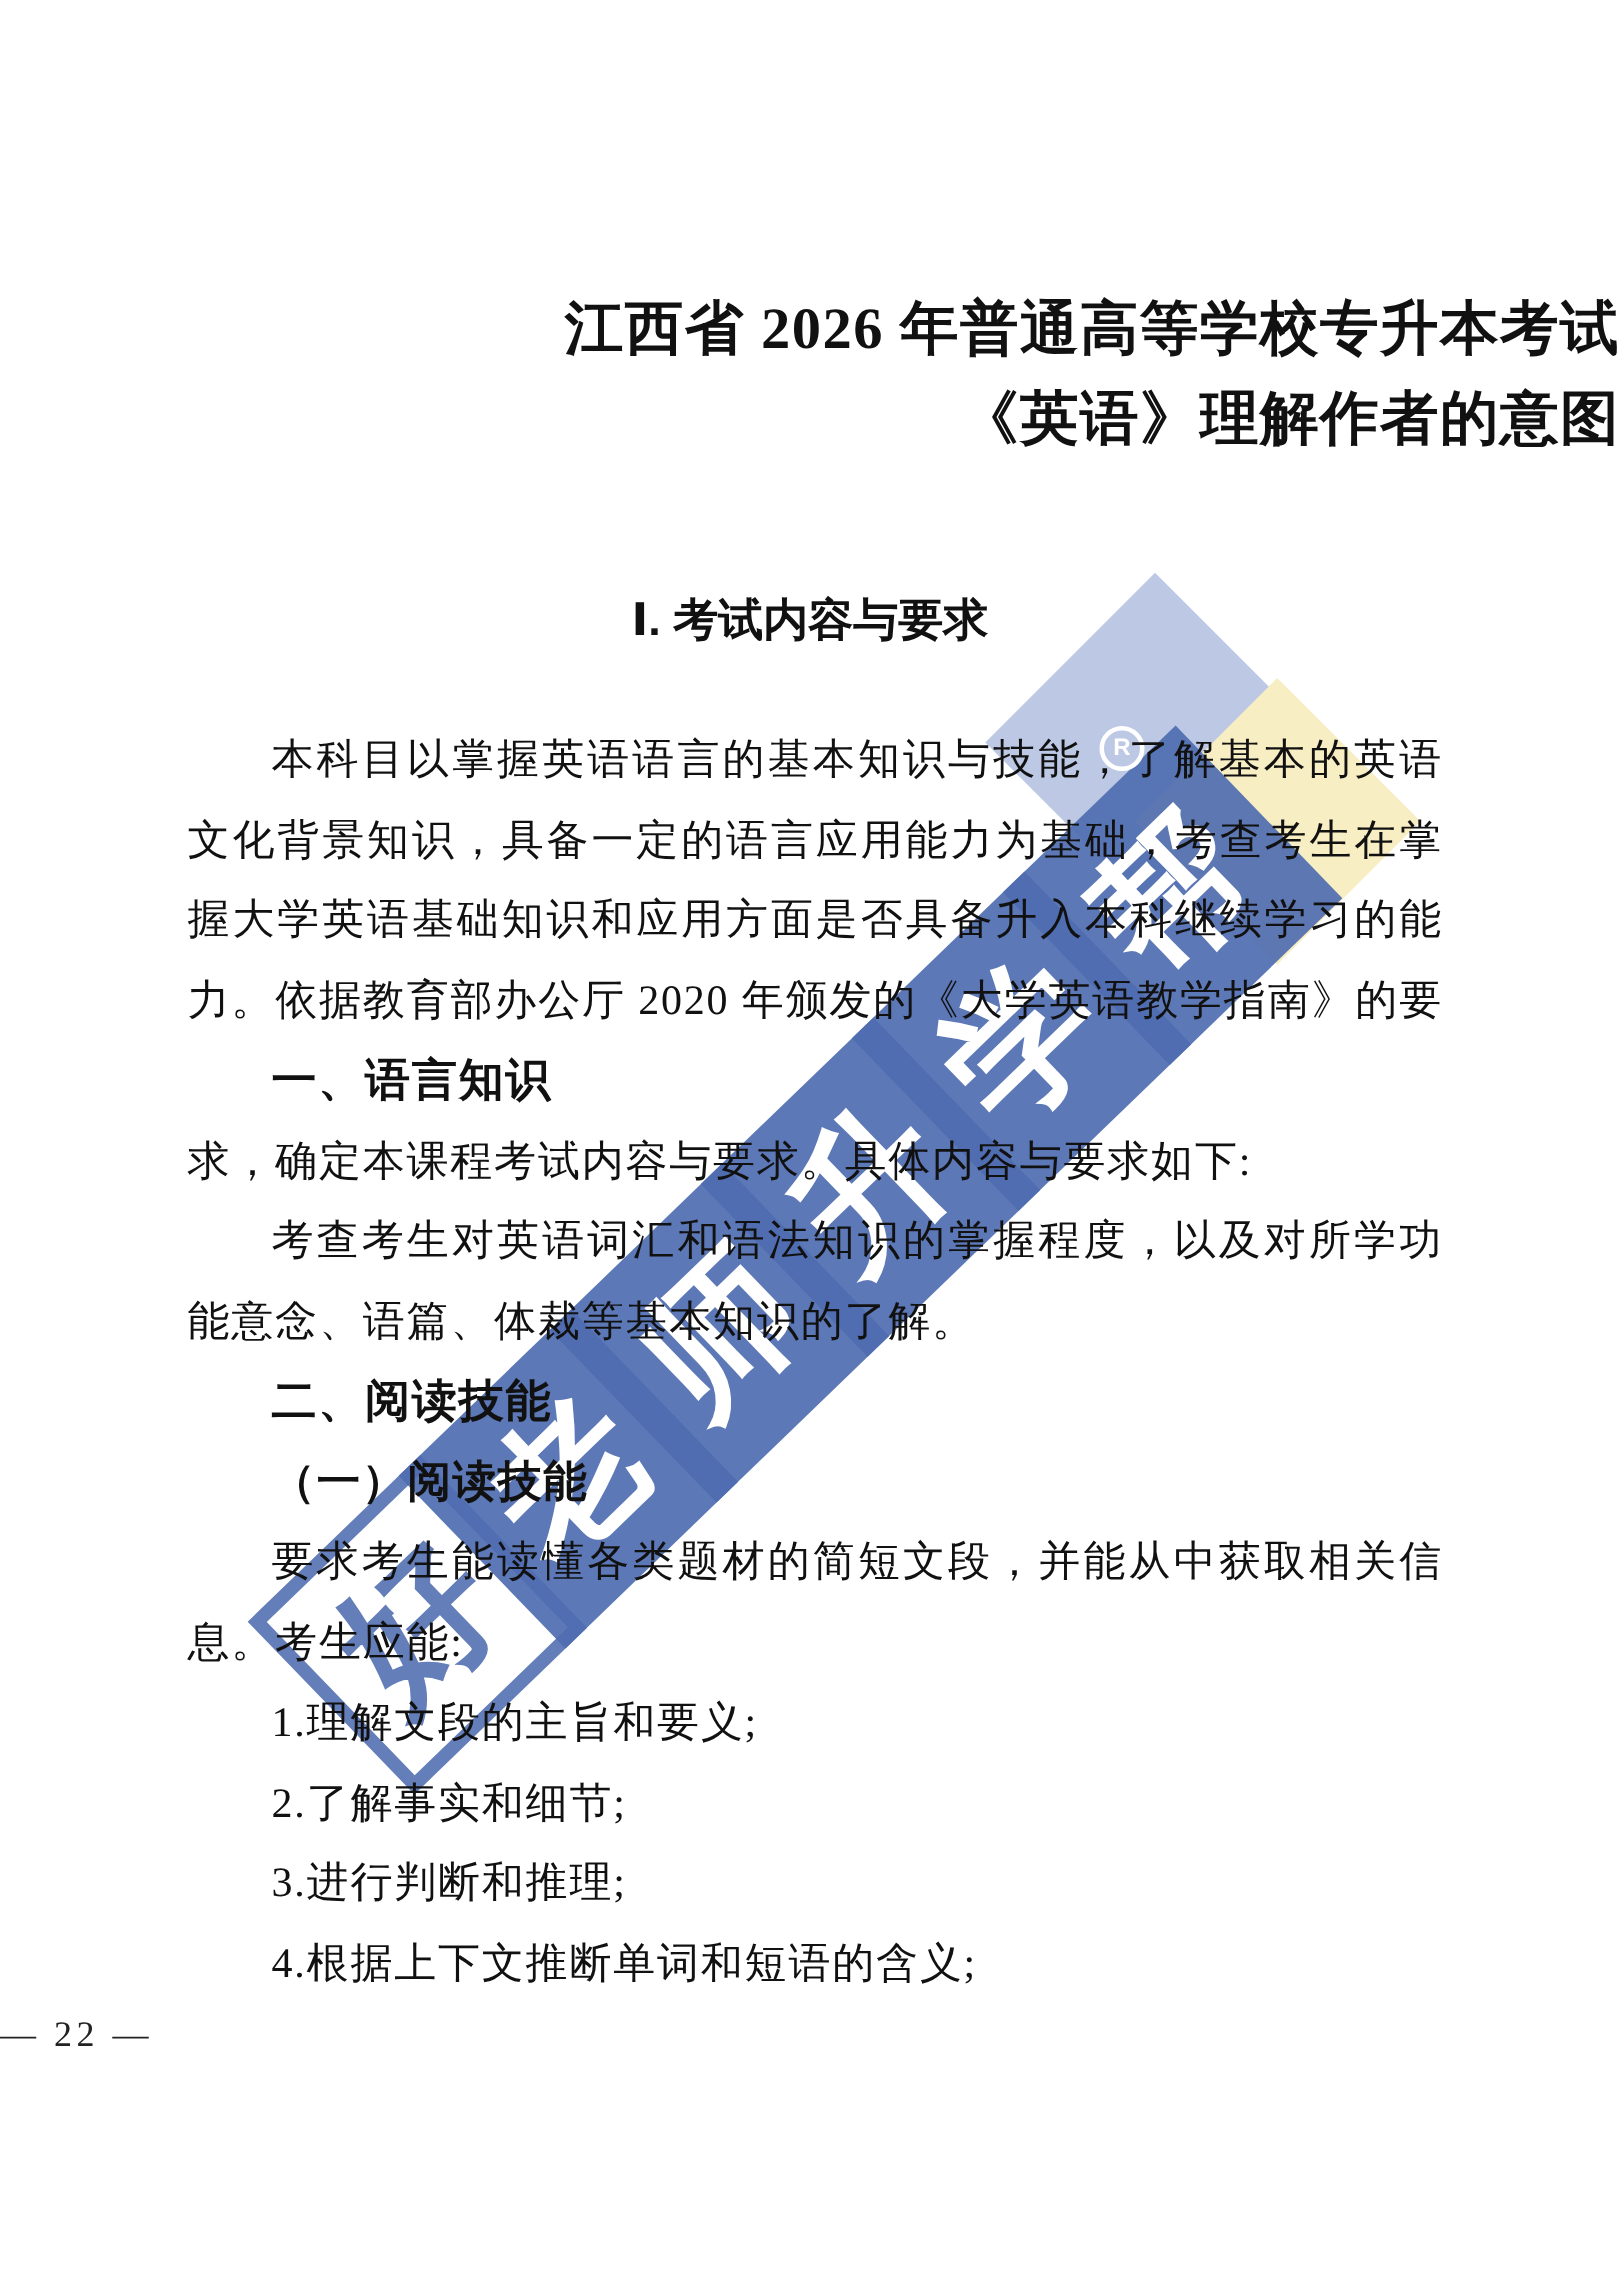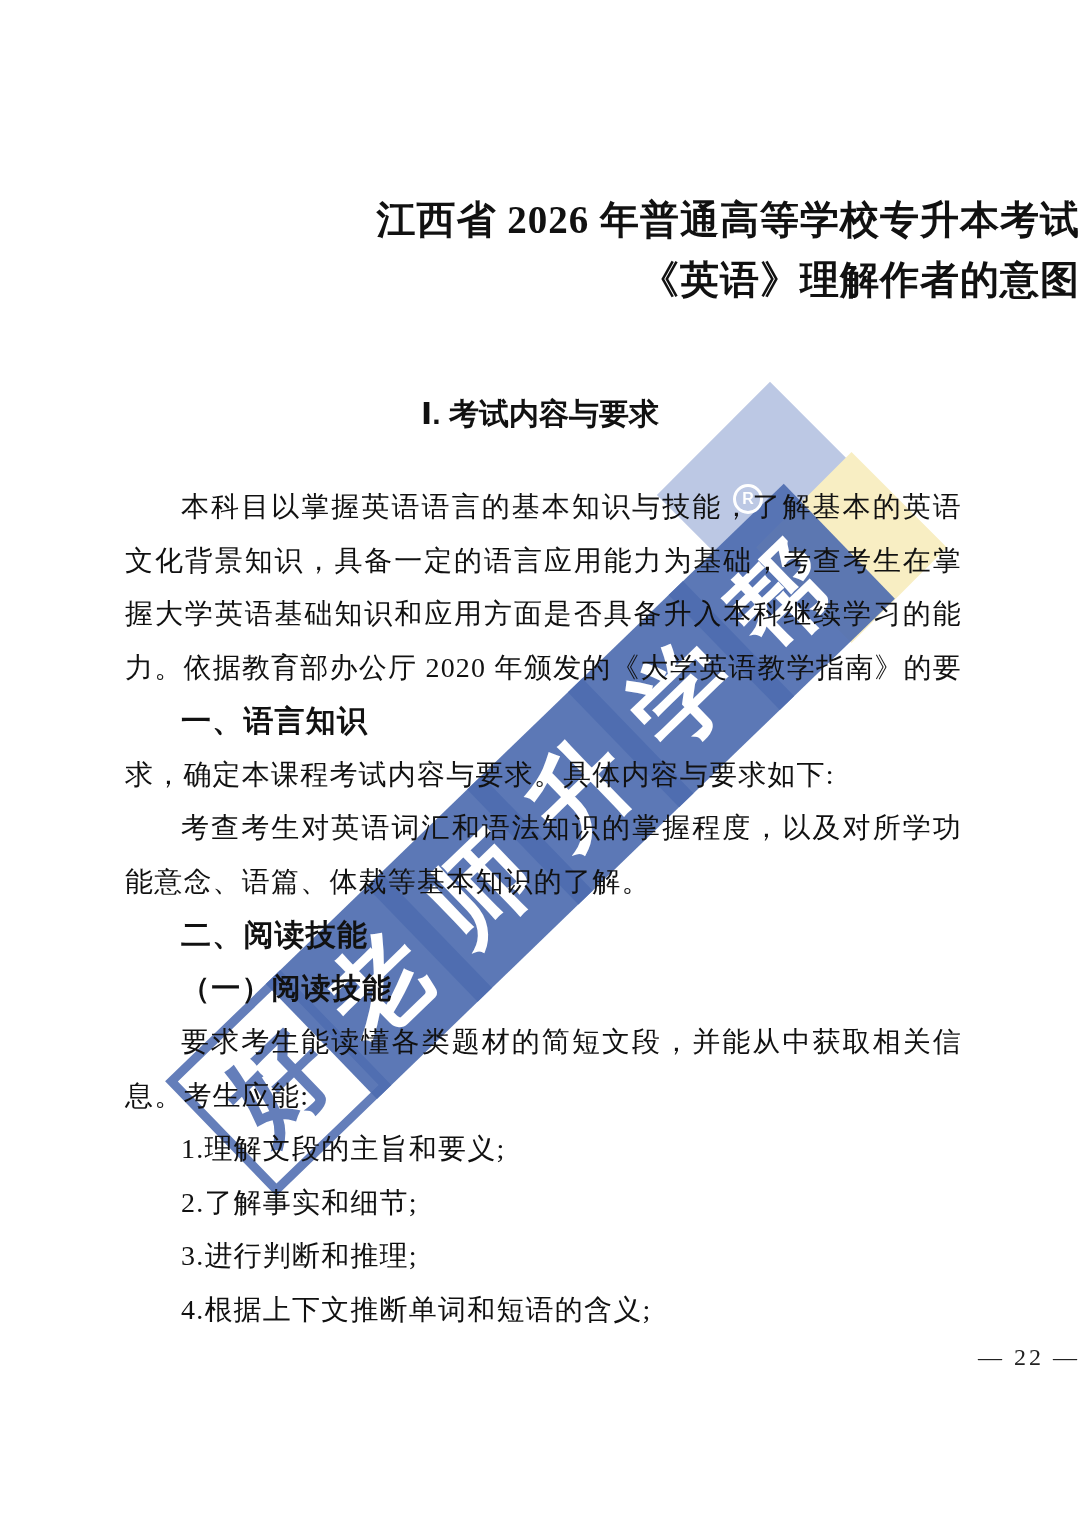--- a/index.html
+++ b/index.html
@@ -73,21 +73,21 @@
   .line { white-space:nowrap; }
   .line.ind  { text-indent:56px; }
   .line.fill { white-space:normal; text-align:justify; text-align-last:justify; }
   .h-sans {
     font-family:"Liberation Sans","DejaVu Sans",sans-serif;
     font-weight:600; font-size:30px;
   }
   .h-kai { font-weight:bold; font-size:29px; }
   .footer {
     margin-top:8px;
-    text-align:right;
+    text-align:left;
     font-size:24px; letter-spacing:3px; color:#222;
   }
 </style>
 </head>
 <body>
 
 <div class="page">
 
   <div class="watermark">
     <div class="wm-diamond wm-blue"></div>

